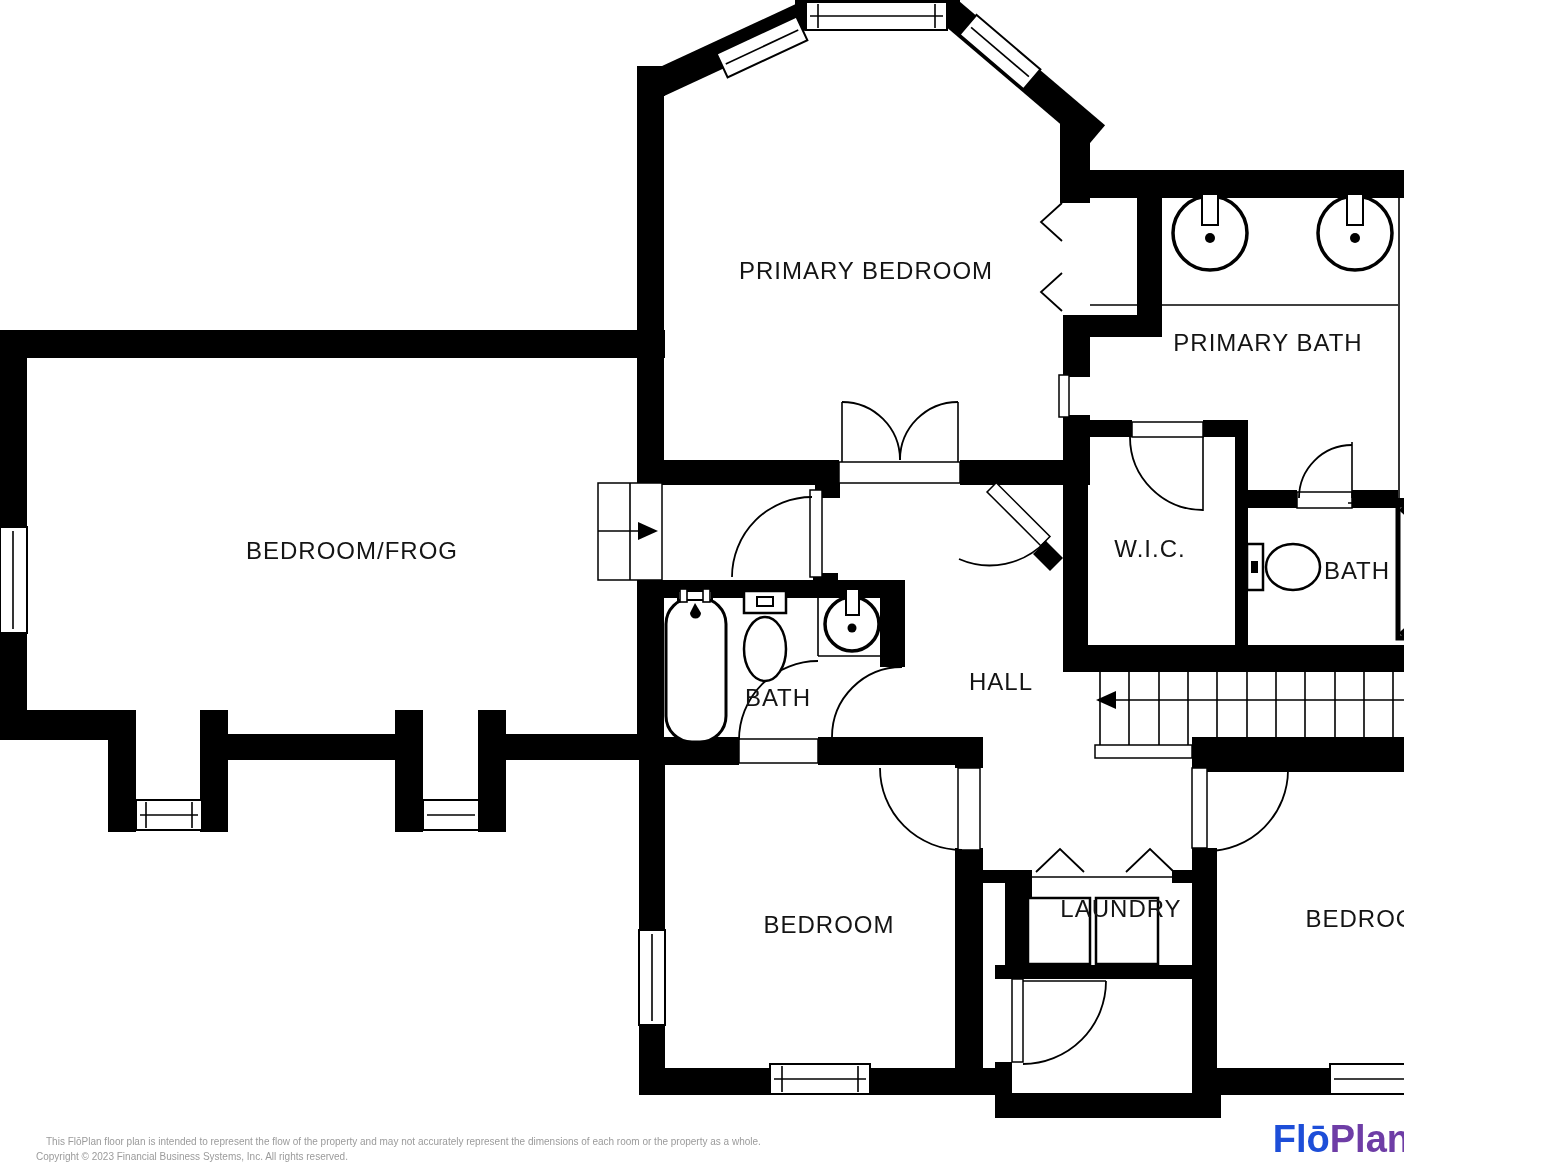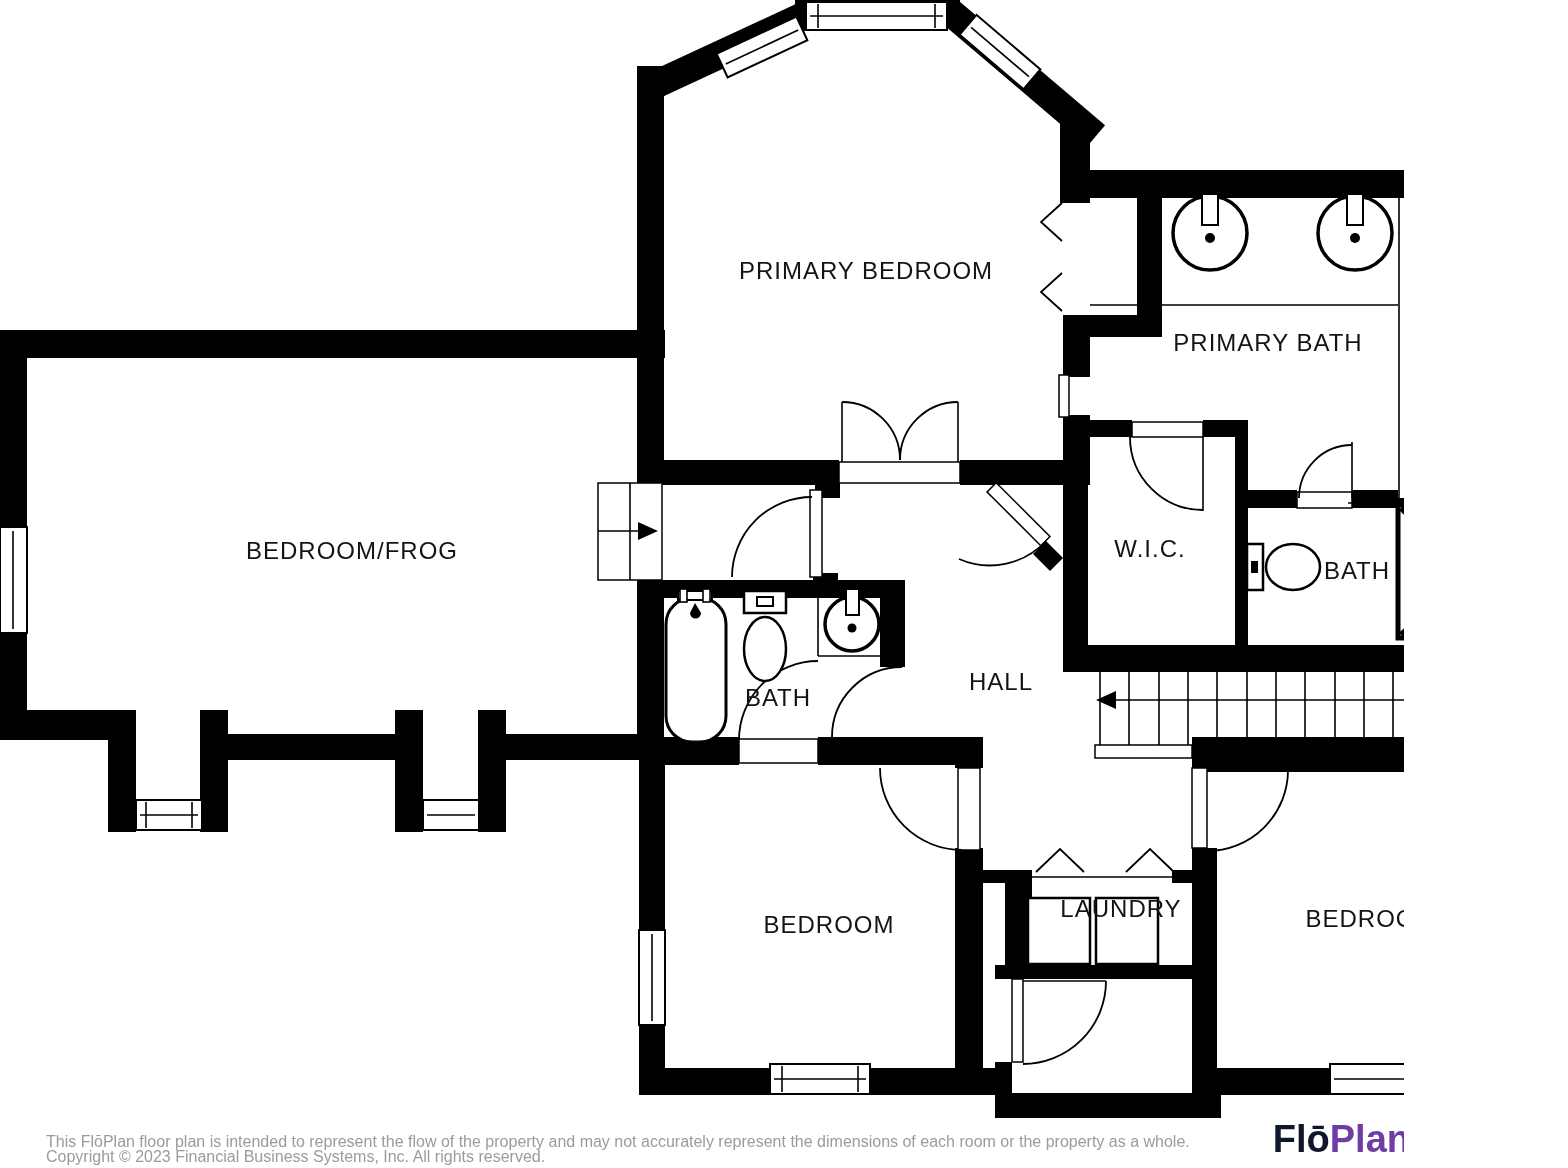--- a/index.html
+++ b/index.html
@@ -7,23 +7,23 @@
          font-family:"Liberation Sans",sans-serif;}
   svg{position:absolute;left:0;top:0;}
   .room-label{font-family:"Liberation Sans",sans-serif;font-size:24px;letter-spacing:1px;fill:#141414;}
   .wall{fill:#000;}
   .wline{stroke:#000;fill:none;}
   .thin{stroke:#000;stroke-width:1.6;fill:none;}
   .fixture{stroke:#000;fill:#fff;}
   .sill{fill:#fff;stroke:#000;stroke-width:1.5;}
   .arc{stroke:#000;stroke-width:1.8;fill:none;}
   .win{fill:#fff;stroke:#000;stroke-width:2;}
-  #footer-text{position:absolute;left:0;top:1134px;width:100%;color:#9b9b9b;font-size:16px;line-height:15px;}
+  #footer-text{position:absolute;left:0;top:1134px;width:100%;color:#9b9b9b;font-size:10px;line-height:15px;}
   #footer-line1{margin-left:46px;}
-  #footer-line2{margin-left:46px;}
+  #footer-line2{margin-left:36px;}
   #logo{position:absolute;top:1118px;right:-6px;font-size:38px;font-weight:700;letter-spacing:0px;white-space:nowrap;}
 </style>
 </head>
 <body>
 
 <div id="stage">
 <svg width="1568" height="1168" viewBox="0 0 1568 1168">
 
   <g>
 
@@ -334,15 +334,15 @@
     <text class="room-label" x="1121" y="917">LAUNDRY</text>
     <text class="room-label" x="1371" y="927">BEDROOM</text>
   </g>
 </svg>
 
   <div id="footer-text">
     <div id="footer-line1">This FlōPlan floor plan is intended to represent the flow of the property and may not accurately represent the dimensions of each room or the property as a whole.</div>
     <div id="footer-line2">Copyright © 2023 Financial Business Systems, Inc. All rights reserved.</div>
   </div>
   <div id="logo">
-    <span style="color:#0f172a">Flō</span><span style="color:#6e3da6">Plan</span>
+    <span style="color:#1d4ed8">Flō</span><span style="color:#6e3da6">Plan</span>
   </div>
 </div>
 
 </body></html>

